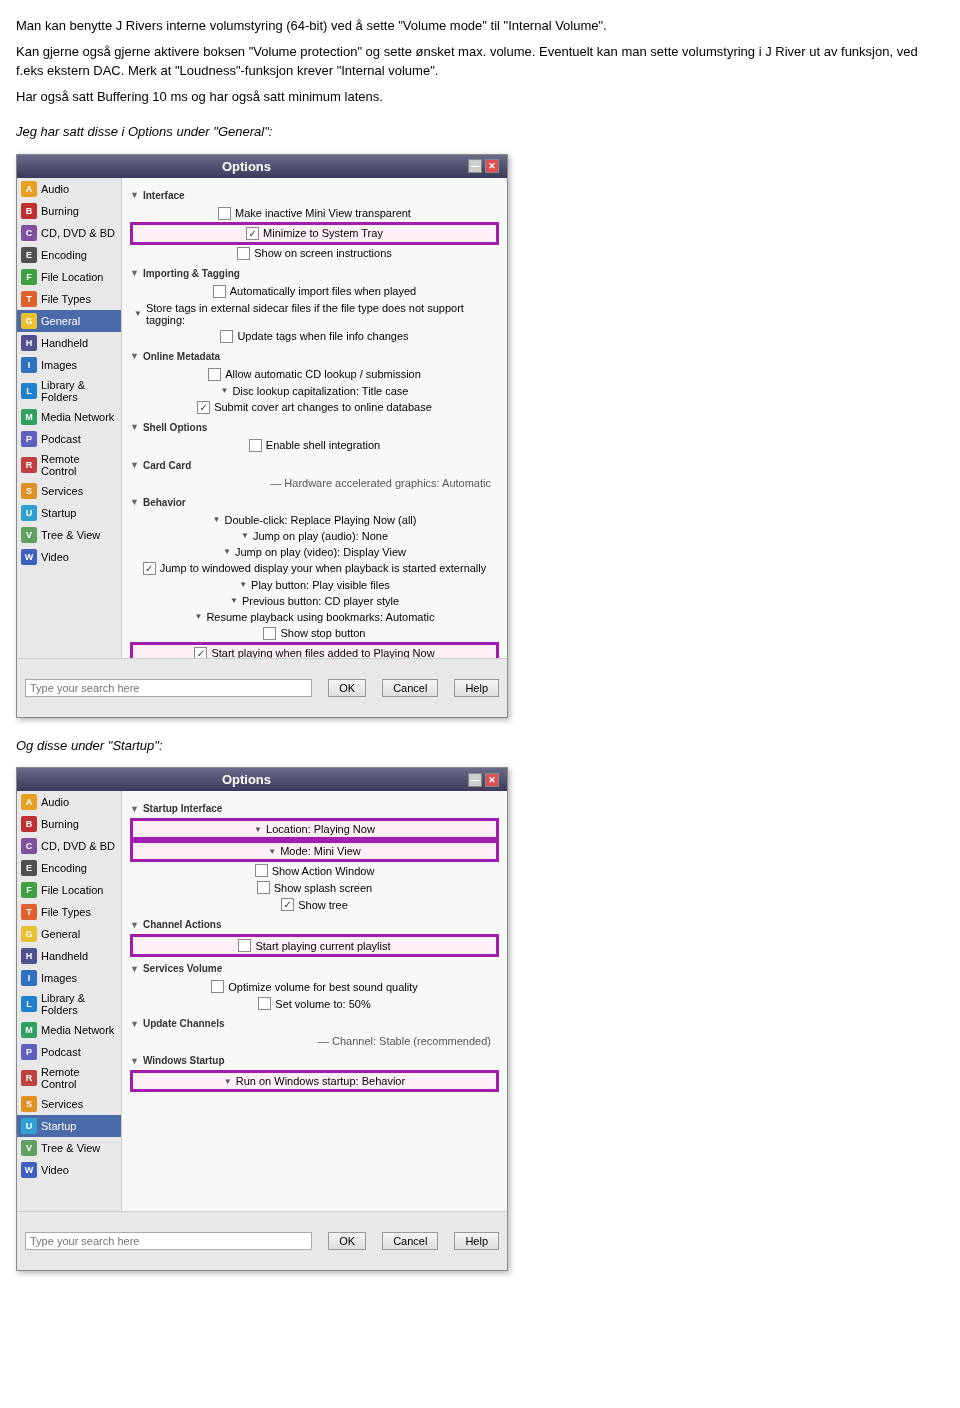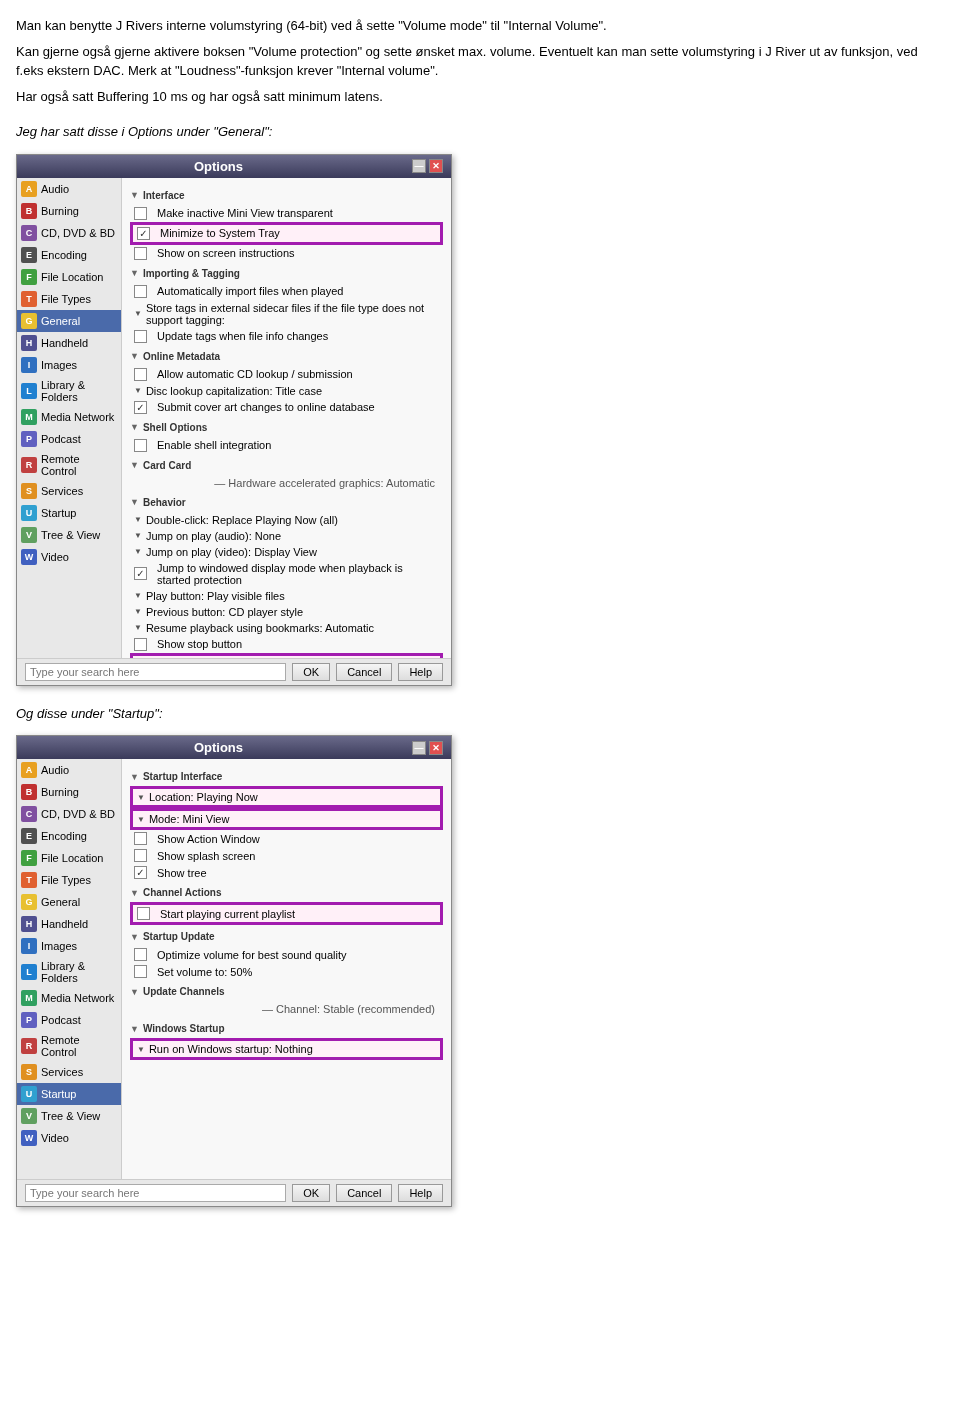--- a/index.html
+++ b/index.html
@@ -17,21 +17,21 @@
       font-size: 13px;
     }
     .section-title {
       font-style: italic;
       margin: 16px 0 8px 0;
       font-size: 13px;
     }
 
     
     .dialog {
-      width: 436px;
+      width: 492px;
       border: 1px solid #888;
       background: #f0abfc;
       margin: 12px 0 18px 0;
       box-shadow: 2px 2px 6px rgba(0,0,0,0.3);
     }
     .dialog-titlebar {
       background: linear-gradient(to bottom, #6a6a8a, #3a3a5a);
       color: #fff;
       text-align: center;
       padding: 4px 8px;
@@ -140,21 +140,22 @@
       content: '▼';
       font-size: 9px;
       color: #666;
     }
 
     .option-row {
       display: flex;
       align-items: center;
       padding: 2px 4px;
       font-size: 11px;
-      gap: 10px;
+      gap: 4px;
+      justify-content: center;
     }
     .option-row.highlighted {
       border: 3px solid #a21caf;
       background: #fff0f8;
       padding: 2px 4px;
     }
 
     .cb-empty {
       width: 13px;
       height: 13px;
@@ -186,24 +187,24 @@
     .dropdown-val::before {
       content: '▼';
       font-size: 8px;
       color: #555;
     }
 
     
     .dialog-footer {
       display: flex;
       align-items: center;
-      padding: 4px 8px;
+      padding: 20px 8px;
       background: #e8e8e8;
       border-top: 1px solid #ccc;
-      gap: 6px;
+      gap: 16px;
     }
     .search-box {
       flex: 1;
       border: 1px solid #aaa;
       padding: 2px 4px;
       font-size: 11px;
       color: #999;
       background: #fff;
     }
     .footer-btn {
@@ -363,21 +364,21 @@
             <span class="dropdown-val">Double-click: Replace Playing Now (all)</span>
           </div>
           <div class="option-row">
             <span class="dropdown-val">Jump on play (audio): None</span>
           </div>
           <div class="option-row">
             <span class="dropdown-val">Jump on play (video): Display View</span>
           </div>
           <div class="option-row">
             <div class="cb-checked"></div>
-            <span>Jump to windowed display mode when playback is started protection</span>
+            <span>Jump to windowed display your when playback is started externally</span>
           </div>
           <div class="option-row">
             <span class="dropdown-val">Play button: Play visible files</span>
           </div>
           <div class="option-row">
             <span class="dropdown-val">Previous button: CD player style</span>
           </div>
           <div class="option-row">
             <span class="dropdown-val">Resume playback using bookmarks: Automatic</span>
           </div>
@@ -498,34 +499,34 @@
           </div>
           <div class="option-row">
             <div class="cb-checked"></div>
             <span>Show tree</span>
           </div>
           <div class="section-header">Channel Actions</div>
           <div class="option-row highlighted">
             <div class="cb-empty"></div>
             <span>Start playing current playlist</span>
           </div>
-          <div class="section-header">Startup Update</div>
+          <div class="section-header">Services Volume</div>
           <div class="option-row">
             <div class="cb-empty"></div>
             <span>Optimize volume for best sound quality</span>
           </div>
           <div class="option-row">
             <div class="cb-empty"></div>
             <span>Set volume to: 50%</span>
           </div>
           <div class="section-header">Update Channels</div>
           <div class="dash-item">Channel: Stable (recommended)</div>
           <div class="section-header">Windows Startup</div>
           <div class="option-row highlighted">
-            <span class="dropdown-val">Run on Windows startup: Nothing</span>
+            <span class="dropdown-val">Run on Windows startup: Behavior</span>
           </div>
         </div>
     </div>
     <div class="dialog-footer">
       <input class="search-box" type="text" placeholder="Type your search here" style="">
       <button class="footer-btn">OK</button>
       <button class="footer-btn">Cancel</button>
       <button class="footer-btn">Help</button>
     </div>
   </div>

